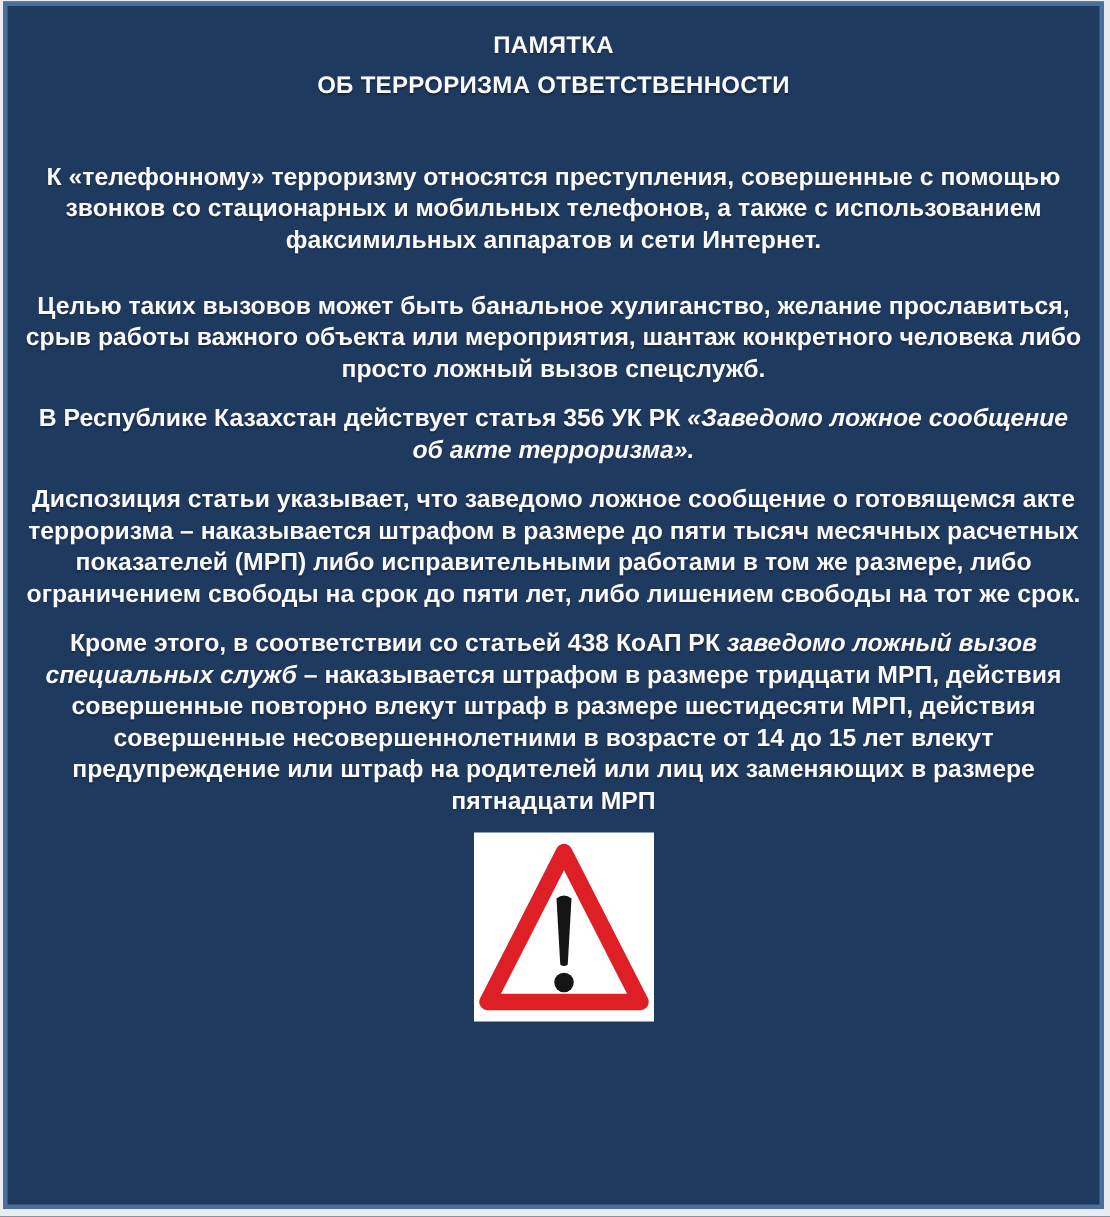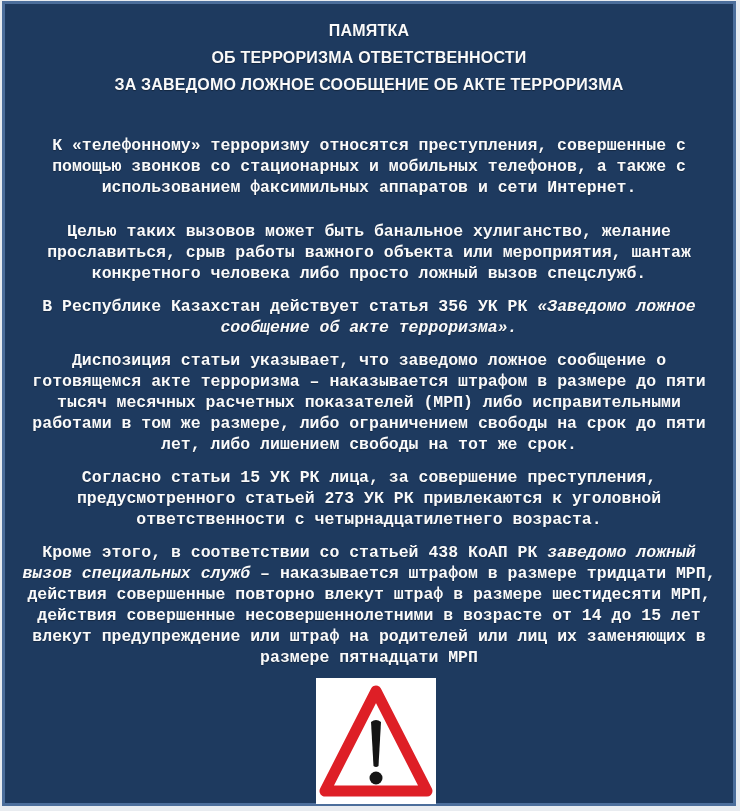--- a/index.html
+++ b/index.html
@@ -32,21 +32,20 @@
     font-size: 16px;
     line-height: 27px;
     letter-spacing: 0.2px;
     text-shadow: 0 1px 1px rgba(0,0,0,0.35);
   }
   .para {
     margin: 12px 10px 0;
     font-size: 16.5px;
     line-height: 21px;
     text-shadow: 0 1px 1px rgba(0,0,0,0.3);
-    font-family: Liberation Mono, monospace;
   }
   .para.gap-large { margin-top: 37px; }
   .para.gap-medium { margin-top: 23px; }
   .para em { font-style: italic; }
   .warning-box {
     width: 120px;
     height: 126px;
     margin: 10px auto 0;
     transform: translateX(7px);
     background: #FFFFFF;
@@ -59,34 +58,32 @@
   }
 </style>
 </head>
 <body>
 
 <div class="memo">
 
   <header class="title">
     <div>ПАМЯТКА</div>
     <div>ОБ ТЕРРОРИЗМА ОТВЕТСТВЕННОСТИ</div>
-    <div>ЗА ЗАВЕДОМО ЛОЖНОЕ СООБЩЕНИЕ ОБ АКТЕ ТЕРРОРИЗМА</div>
   </header>
 
   <main>
 
     <p class="para gap-large"><span>К «телефонному» терроризму относятся преступления, совершенные с помощью звонков со стационарных и мобильных телефонов, а также с использованием факсимильных аппаратов и сети Интернет.</span></p>
 
     <p class="para gap-medium"><span>Целью таких вызовов может быть банальное хулиганство, желание прославиться, срыв работы важного объекта или мероприятия, шантаж конкретного человека либо просто ложный вызов спецслужб.</span></p>
 
     <p class="para"><span>В Республике Казахстан действует статья 356 УК РК </span><em>«Заведомо ложное сообщение об акте терроризма».</em></p>
 
     <p class="para"><span>Диспозиция статьи указывает, что заведомо ложное сообщение о готовящемся акте терроризма – наказывается штрафом в размере до пяти тысяч месячных расчетных показателей (МРП) либо исправительными работами в том же размере, либо ограничением свободы на срок до пяти лет, либо лишением свободы на тот же срок.</span></p>
 
-    <p class="para"><span>Согласно статьи 15 УК РК лица, за совершение преступления, предусмотренного статьей 273 УК РК привлекаются к уголовной ответственности с четырнадцатилетнего возраста.</span></p>
 
     <p class="para"><span>Кроме этого, в соответствии со статьей 438 КоАП РК </span><em>заведомо ложный вызов специальных служб</em><span> – наказывается штрафом в размере тридцати МРП, действия совершенные повторно влекут штраф в размере шестидесяти МРП, действия совершенные несовершеннолетними в возрасте от 14 до 15 лет влекут предупреждение или штраф на родителей или лиц их заменяющих в размере пятнадцати МРП</span></p>
 
   </main>
 
   <div class="warning-box">
     <svg width="120" height="126" viewBox="0 0 120 126" xmlns="http://www.w3.org/2000/svg" aria-hidden="true">
       <polygon points="60,13 9,113 111,113" fill="#FFFFFF" stroke="#DE1F26" stroke-width="11" stroke-linejoin="round"></polygon>
       <path d="M 55 44 Q 60 40 65 44 L 62.5 88 Q 60 90 57.5 88 Z" fill="#151515"></path>
       <circle cx="60" cy="100" r="6.5" fill="#151515"></circle>

